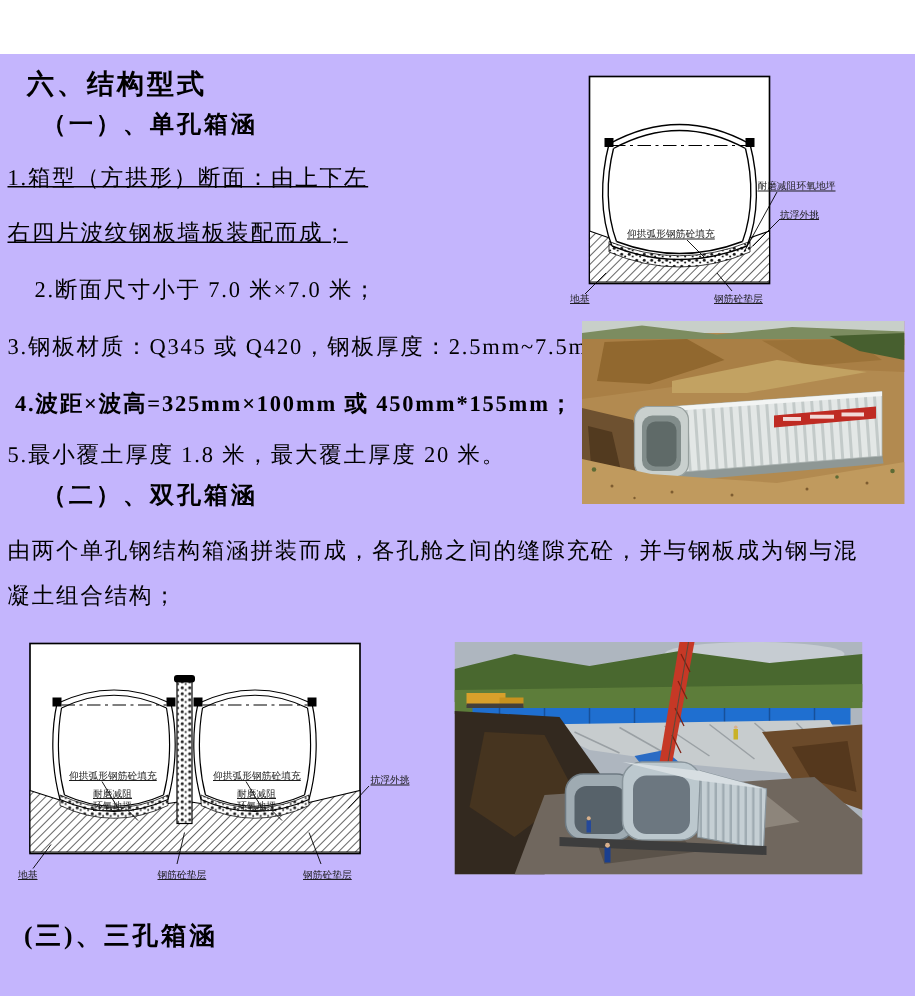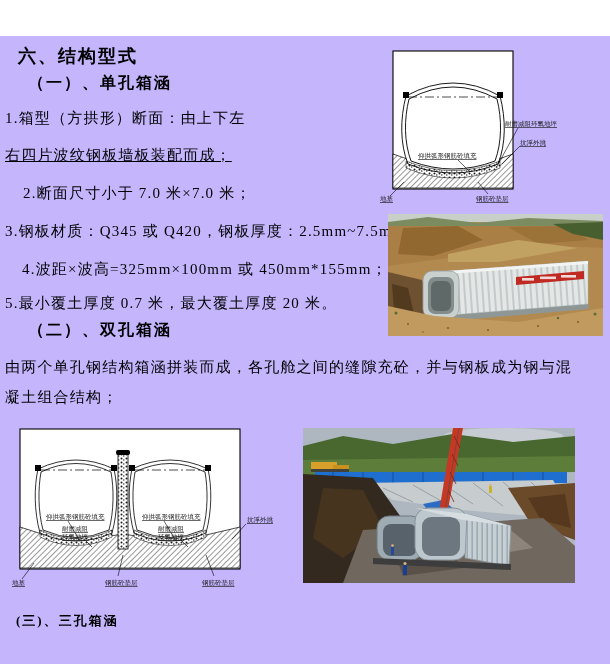--- a/index.html
+++ b/index.html
@@ -13,32 +13,32 @@
   .dlabel{font-size:6.5px;fill:#1a1a1a;}
 </style>
 </head>
 <body>
 
 <div id="page">
 
   <div class="h1" style="left:18px;top:8px;">六、结构型式</div>
   <div class="h2" style="left:28px;top:37px;text-align:center;">（一）、单孔箱涵</div>
 
-  <div class="bl" style="left:5px;top:73px;">1.箱型（方拱形）断面：由上下左</div>
+  <div class="bl" style="left:5px;top:73px;text-decoration:underline;">1.箱型（方拱形）断面：由上下左</div>
   <div class="bl" style="left:5px;top:110px;text-decoration:underline;">右四片波纹钢板墙板装配而成；</div>
   <div class="bl" style="left:23px;top:148px;">2.断面尺寸小于 7.0 米×7.0 米；</div>
   <div class="bl" style="left:5px;top:186px;">3.钢板材质：Q345 或 Q420，钢板厚度：2.5mm~7.5mm；</div>
-  <div class="bl" style="left:22px;top:224px;">4.波距×波高=325mm×100mm 或 450mm*155mm；</div>
-  <div class="bl" style="left:5px;top:258px;">5.最小覆土厚度 0.7 米，最大覆土厚度 20 米。</div>
+  <div class="bl" style="left:10px;top:224px;font-weight:bold;">4.波距×波高=325mm×100mm 或 450mm*155mm；</div>
+  <div class="bl" style="left:5px;top:258px;">5.最小覆土厚度 1.8 米，最大覆土厚度 20 米。</div>
 
   <div class="h2" style="left:28px;top:284px;">（二）、双孔箱涵</div>
   <div class="bl" style="left:5px;top:322px;">由两个单孔钢结构箱涵拼装而成，各孔舱之间的缝隙充砼，并与钢板成为钢与混</div>
   <div class="bl" style="left:5px;top:352px;">凝土组合结构；</div>
 
-  <div class="h2" style="left:16px;top:576px;font-size:13px;">(三)、三孔箱涵</div>
+  <div class="h2" style="left:16px;top:576px;font-size:17px;">(三)、三孔箱涵</div>
   <div class="bl" style="left:5px;top:643px;">合结构；</div>
 
   <div class="fig" style="left:378px;top:8px;width:232px;height:168px;">
     <svg width="232" height="168" viewBox="0 0 232 168">
       <defs>
         <pattern id="d1hatch" width="4" height="4" patternUnits="userSpaceOnUse" patternTransform="rotate(45)">
           <rect width="4" height="4" fill="#ffffff"></rect>
           <line x1="0" y1="0" x2="0" y2="4" stroke="#444" stroke-width="1.1"></line>
         </pattern>
         <pattern id="d1speck" width="5" height="4" patternUnits="userSpaceOnUse">

